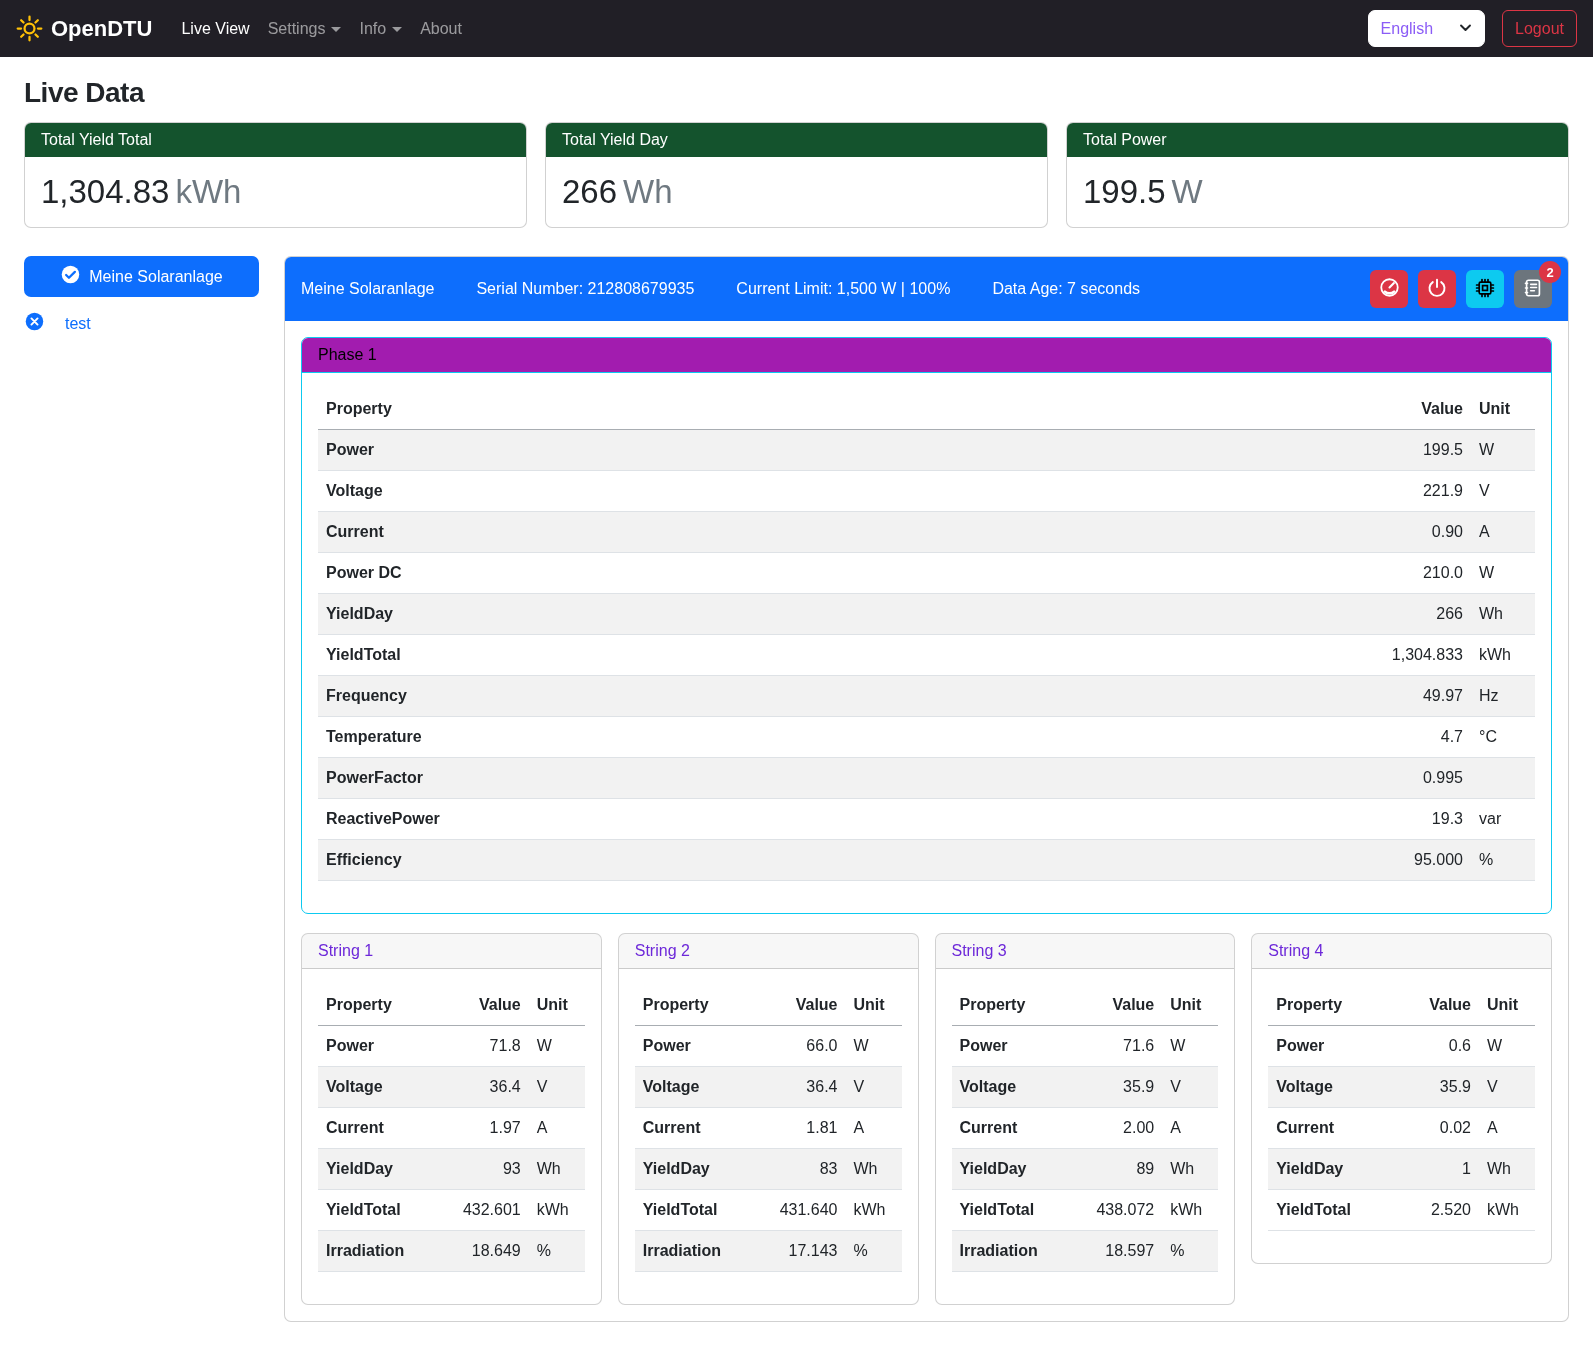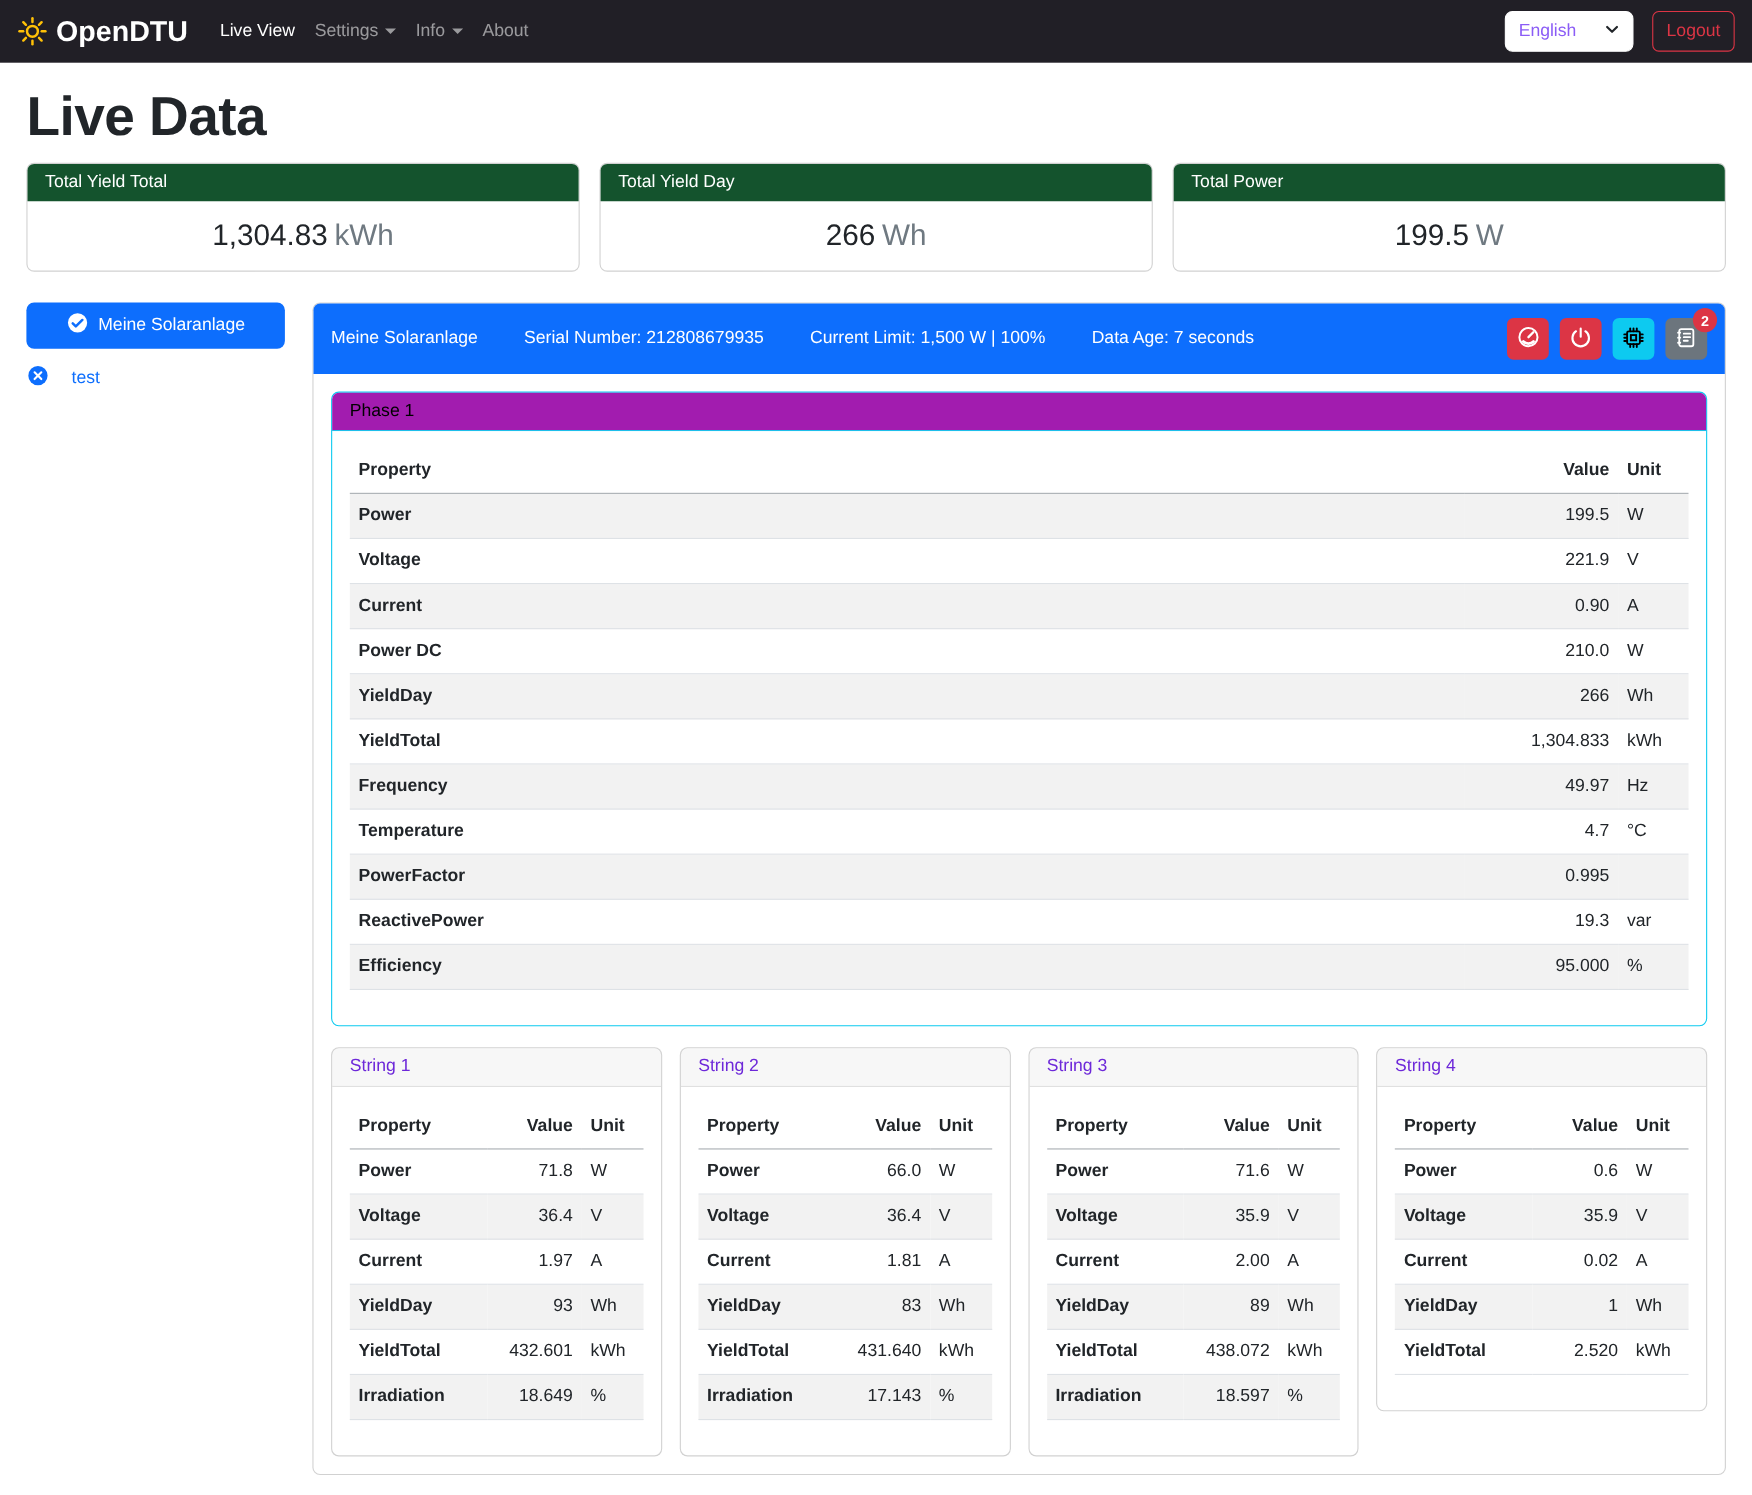--- a/index.html
+++ b/index.html
@@ -9,21 +9,21 @@
     font-family: "Liberation Sans", "DejaVu Sans", sans-serif;
     font-size: 16px; color: #212529;
   }
 
   
   .navbar {
     background: #211f26; height: 57px;
     display: flex; align-items: center;
     padding: 0 16px; color: rgba(255,255,255,.55);
   }
-  .brand { display: flex; align-items: center; gap: 8px; color: #fff; font-size: 26px; font-weight: 700; margin-right: 20px; cursor: pointer; }
+  .brand { display: flex; align-items: center; gap: 8px; color: #fff; font-size: 22px; font-weight: 700; margin-right: 20px; cursor: pointer; }
   .brand svg { display: block; }
   .nav-links { display: flex; align-items: center; flex: 1 1 auto; text-align: right; }
   .nav-link { padding: 8px 9px; cursor: pointer; color: rgba(255,255,255,.55); }
   .nav-link.active { color: #fff; }
   .caret {
     display: inline-block; margin-left: 6px; vertical-align: 2px;
     border-top: 5px solid; border-right: 5px solid transparent; border-left: 5px solid transparent;
   }
   .nav-right { display: flex; align-items: center; gap: 17px; }
   .lang-select {
@@ -32,33 +32,33 @@
     cursor: pointer; border: 1px solid #fff;
   }
   .logout-btn {
     background: transparent; color: #dc3545; border: 1px solid #dc3545;
     border-radius: 6px; height: 37px; padding: 6px 12px; font-size: 16px;
     font-family: inherit; cursor: pointer;
   }
 
   
   .page { padding: 20px 24px 24px 24px; }
-  h1.page-title { font-size: 50px; font-weight: 700; letter-spacing: -0.5px; margin-bottom: 13px; }
+  h1.page-title { font-size: 28px; font-weight: 700; letter-spacing: -0.5px; margin-bottom: 13px; }
 
   .card {
     background: #fff; border: 1px solid rgba(0,0,0,.18); border-radius: 7px;
     overflow: visible;
   }
   .card-header { padding: 8px 16px; border-bottom: 1px solid rgba(0,0,0,.18); border-radius: 6px 6px 0 0; }
 
   
   .stats-row { display: flex; gap: 18px; margin-bottom: 28px; }
   .stat-card { flex: 1 1 0; }
   .stat-card .card-header { background: #14532d; color: #fff; border-bottom: none; }
-  .stat-body { padding: 16px; text-align: center; font-size: 27px; font-weight: 500; }
+  .stat-body { padding: 16px; text-align: left; font-size: 33px; font-weight: 500; }
   .stat-unit { color: #6f7981; margin-left: 6px; }
 
   
   .content-row { display: flex; gap: 25px; align-items: flex-start; }
   .sidebar { width: 235px; flex: 0 0 235px; }
   .inv-select-btn {
     width: 100%; background: #0d6efd; border: none; border-radius: 7px;
     color: #fff; font-size: 16px; font-family: inherit; padding: 8px 10px;
     display: flex; align-items: center; justify-content: center; gap: 8px; cursor: pointer;
   }

